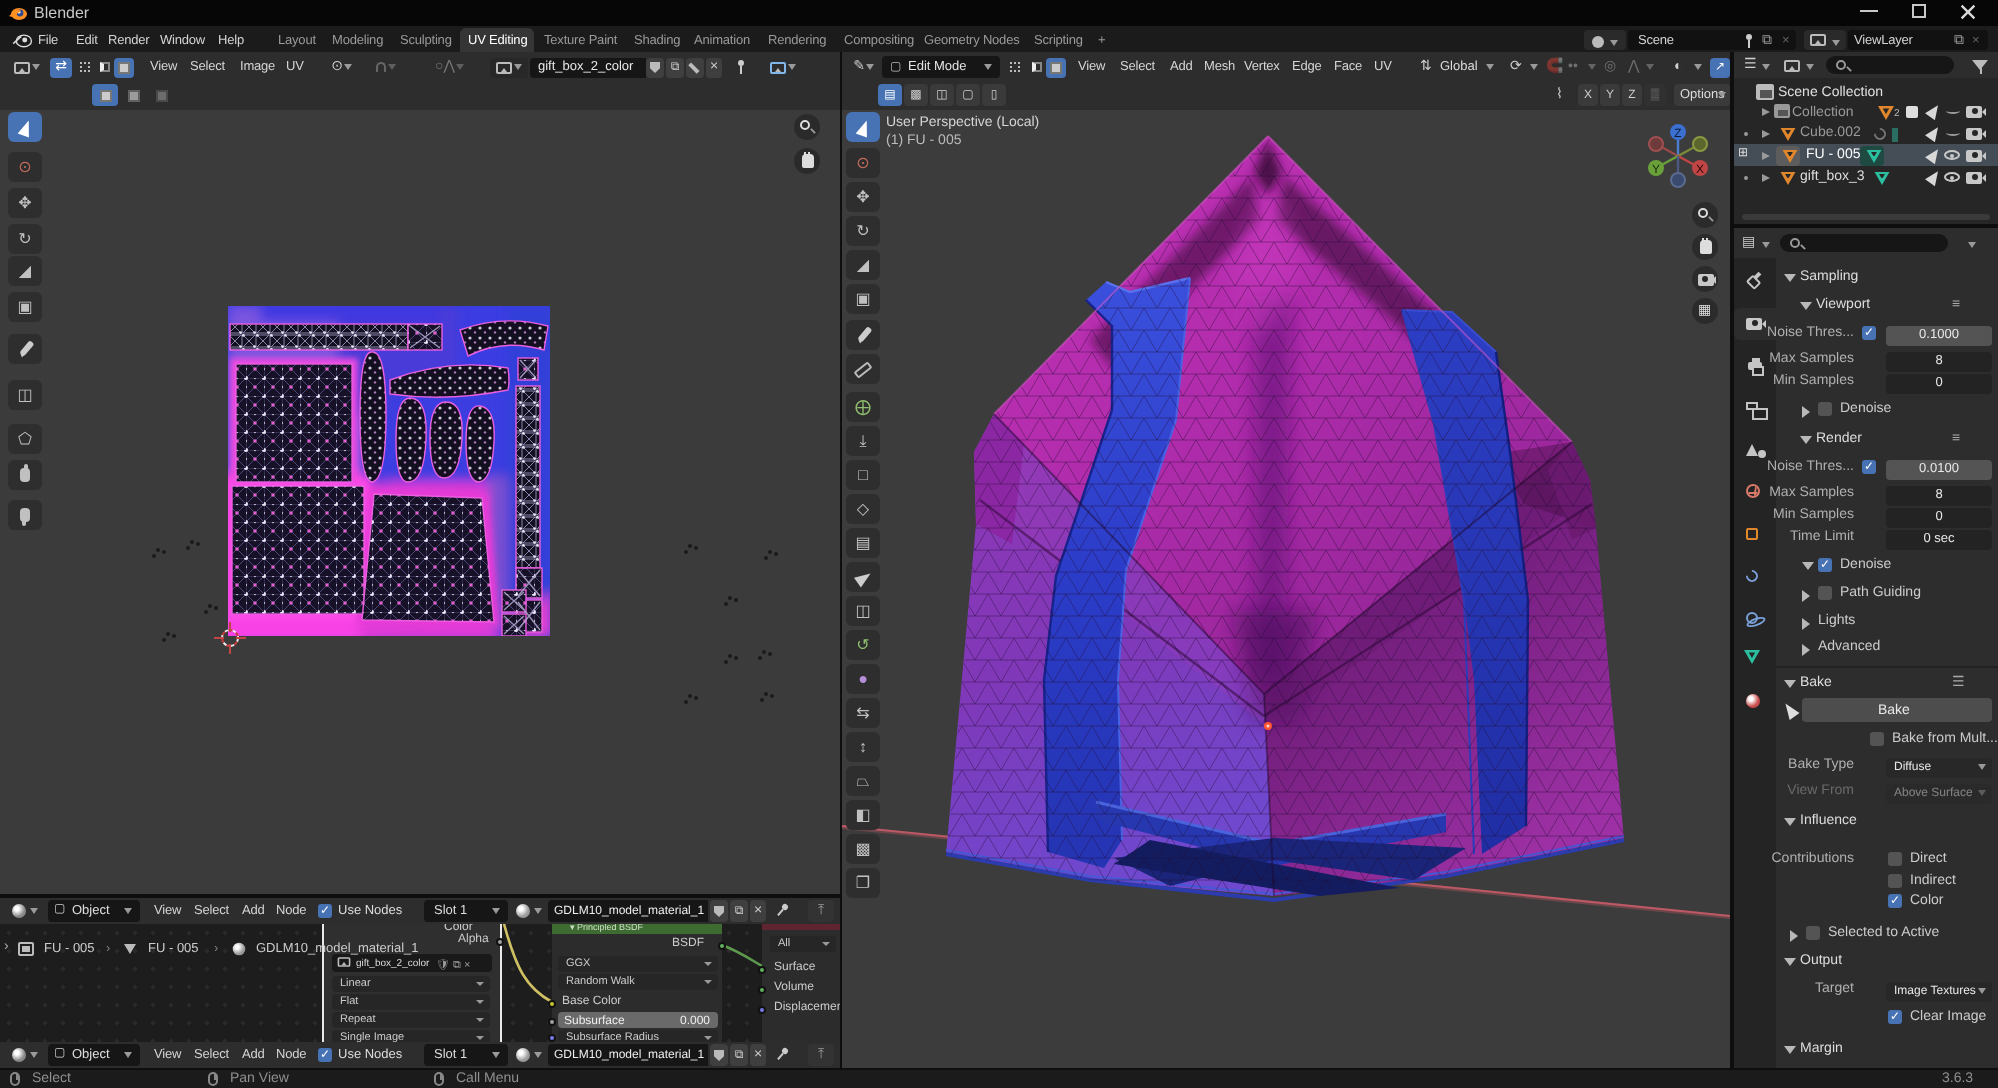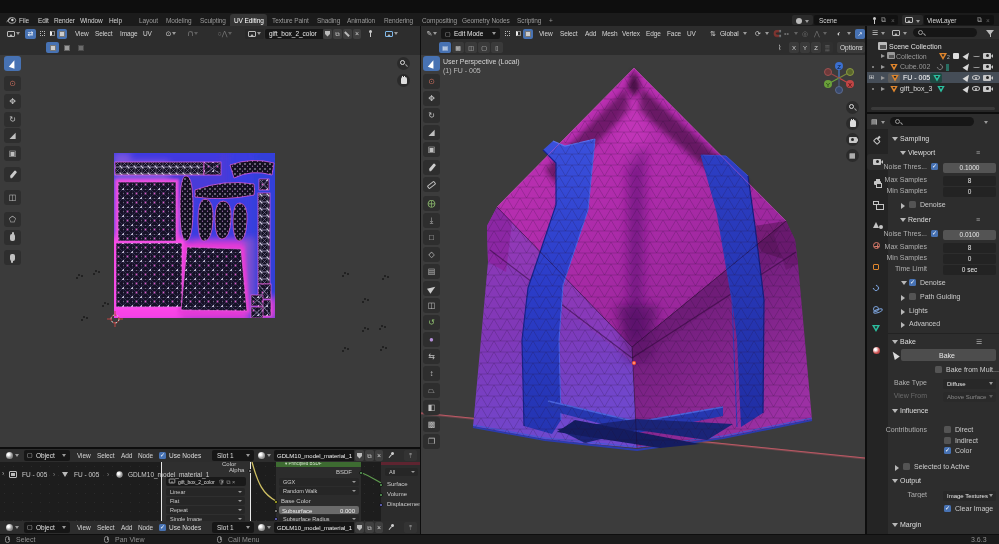--- a/index.html
+++ b/index.html
@@ -90,20 +90,34 @@
 .i-fing::after { content:""; position:absolute; left:2px; top:-2px; width:1.5px; height:3px; background:#c0c0c0; border-radius:1px; }
 .dim { color:#9a9a9a; }
 .hdr { background:#2d2d2d; }
 svg { display:block; }
 .abs { position:absolute; }
 </style>
 </head>
 <body>
 <div id="root">
 
+  <div class="abs" id="titlebar" style="left:0;top:0;width:999px;height:13px;background:#060606;">
+    <svg class="abs" style="left:4px;top:2px;" width="10" height="9" viewBox="0 0 20 18">
+      <ellipse cx="11" cy="10" rx="8" ry="6" fill="#ff9022"></ellipse>
+      <circle cx="12" cy="9" r="3.4" fill="#2a4b8f"></circle>
+        <circle cx="11" cy="8" r="1.6" fill="#fff"></circle>
+      <path d="M1 12 L9 5 L13 7 L4 13 Z" fill="#ff9022"></path>
+    </svg>
+    <span class="abs txt" style="left:17px;top:2px;font-size:8px;color:#c8c8c8;">Blender</span>
+    <span class="abs" style="left:930px;top:5px;width:9px;height:1px;background:#c8c8c8;"></span>
+    <span class="abs" style="left:956px;top:2px;width:7px;height:7px;border:1px solid #c8c8c8;"></span>
+    <svg class="abs" style="left:980px;top:2px;" width="8" height="8" viewBox="0 0 8 8">
+        <path d="M0.8 0.8 L7.2 7.2 M7.2 0.8 L0.8 7.2" stroke="#d8d8d8" stroke-width="1.2"></path>
+      </svg>
+  </div>
 
   <div class="abs" id="menubar" style="left:0;top:13px;width:999px;height:13px;background:#1b1b1b;">
     <svg class="abs" style="left:6px;top:2.5px;" width="11" height="8" viewBox="0 0 24 18">
       <ellipse cx="13" cy="10" rx="8.5" ry="6.5" fill="none" stroke="#dcdcdc" stroke-width="1.6"></ellipse>
       <circle cx="14" cy="9" r="2.8" fill="#dcdcdc"></circle>
       <path d="M1 13 L10 5" stroke="#dcdcdc" stroke-width="1.8"></path>
     </svg>
     <span class="abs txt mtx" style="left:19px;">File</span>
     <span class="abs txt mtx" style="left:38px;">Edit</span>
     <span class="abs txt mtx" style="left:54px;">Render</span>

